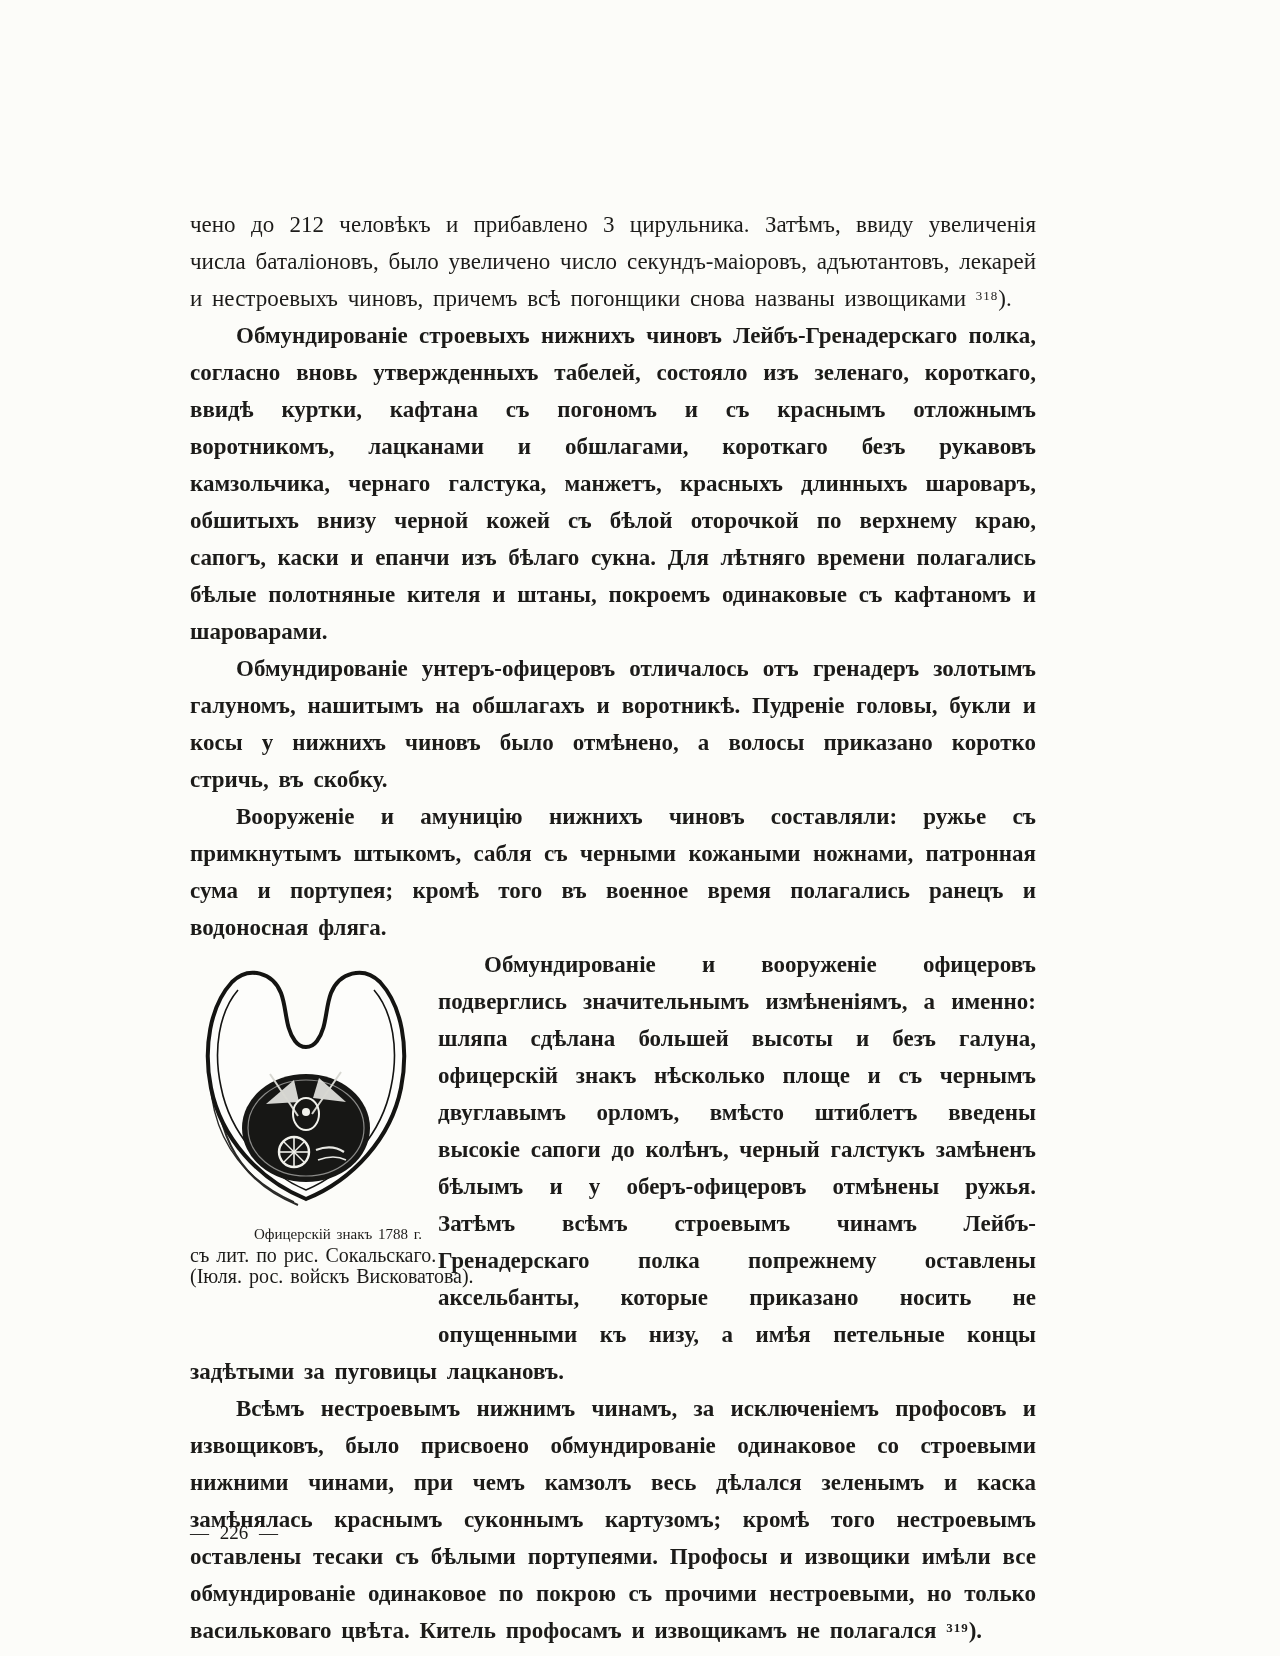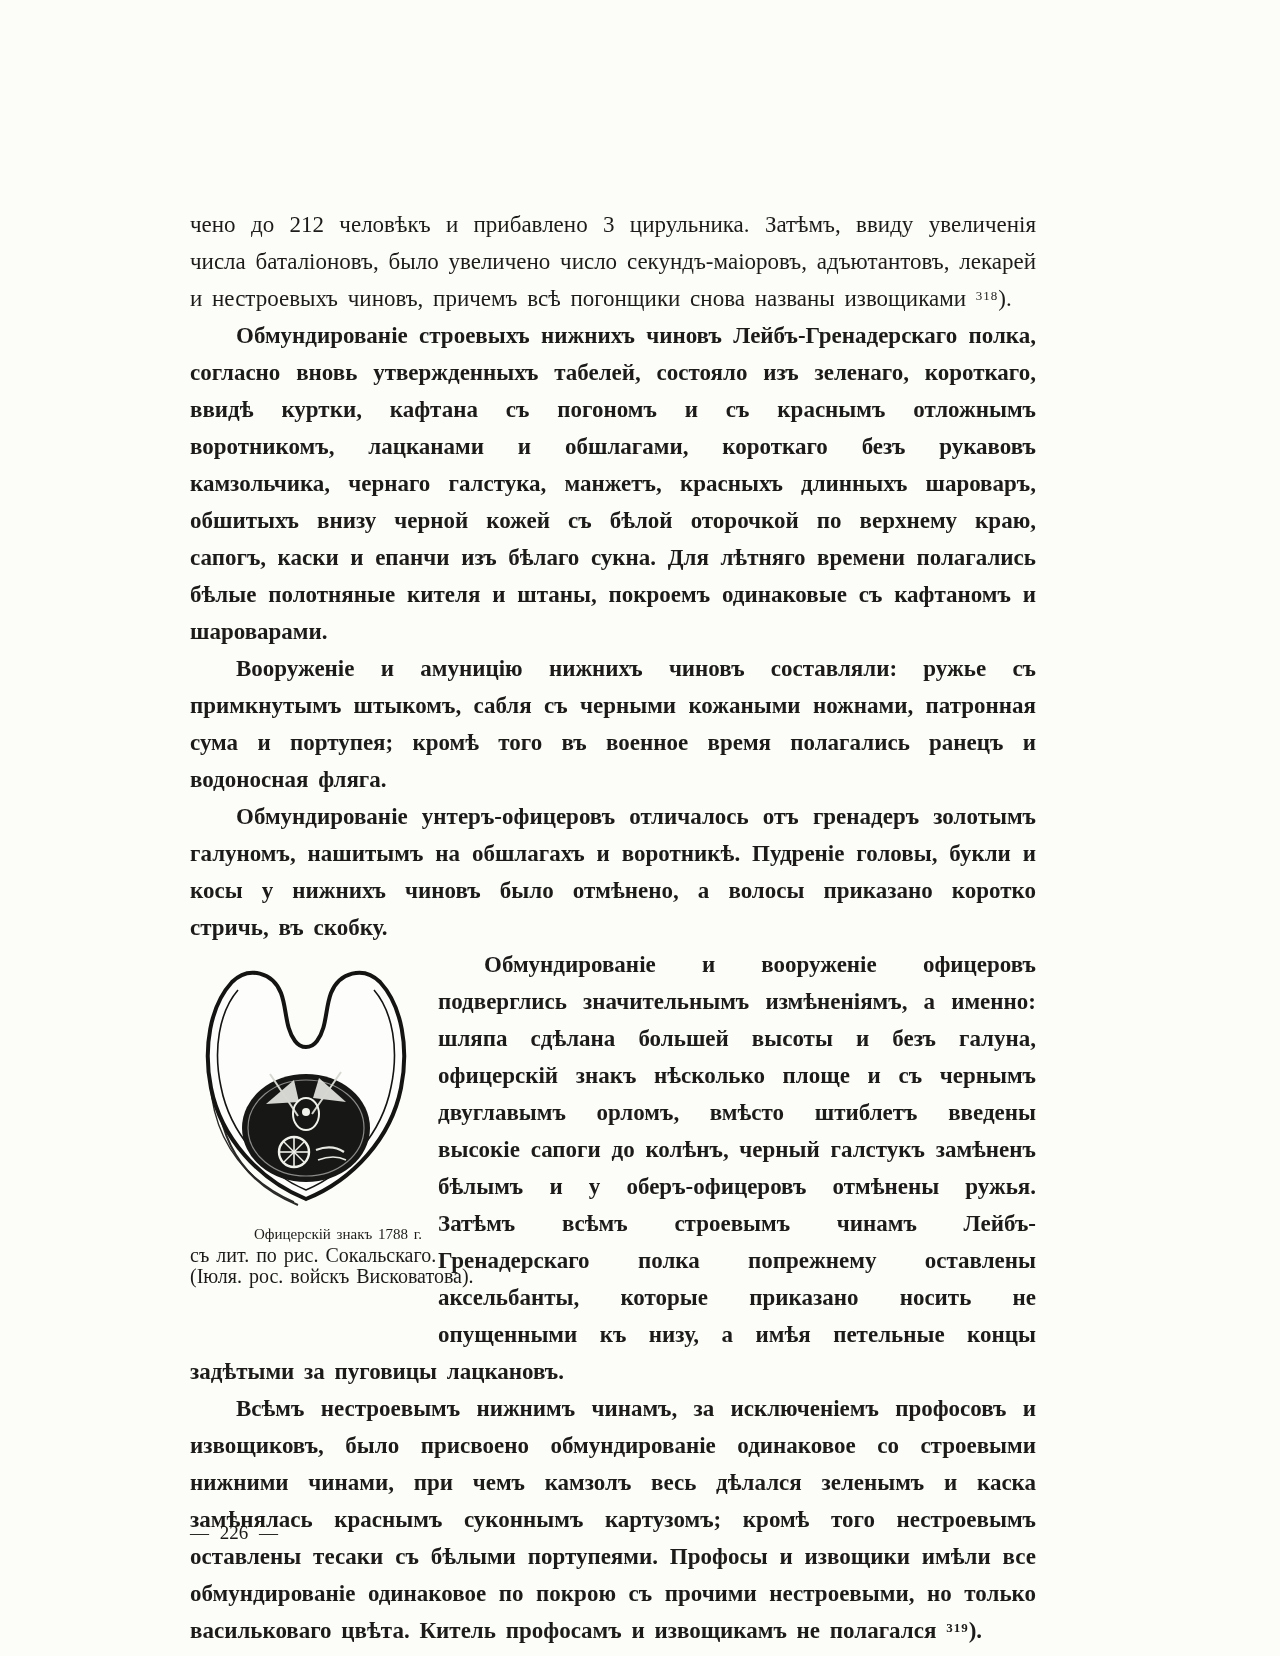--- a/index.html
+++ b/index.html
@@ -63,23 +63,23 @@
 </head>
 <body>
 
 <div class="page">
   <div class="text-column">
 
     <p class="body-par"><span>чено до 212 человѣкъ и прибавлено 3 цирульника. Затѣмъ, ввиду увеличенія числа баталіоновъ, было увеличено число секундъ-маіоровъ, адъютантовъ, лекарей и нестроевыхъ чиновъ, причемъ всѣ погонщики снова названы извощиками </span><sup class="ref">318</sup><span>).</span></p>
 
     <p class="body-par indent">Обмундированіе строевыхъ нижнихъ чиновъ Лейбъ-Гренадерскаго полка, согласно вновь утвержденныхъ табелей, состояло изъ зеленаго, короткаго, ввидѣ куртки, кафтана съ погономъ и съ краснымъ отложнымъ воротникомъ, лацканами и обшлагами, короткаго безъ рукавовъ камзольчика, чернаго галстука, манжетъ, красныхъ длинныхъ шароваръ, обшитыхъ внизу черной кожей съ бѣлой оторочкой по верхнему краю, сапогъ, каски и епанчи изъ бѣлаго сукна. Для лѣтняго времени полагались бѣлые полотняные кителя и штаны, покроемъ одинаковые съ кафтаномъ и шароварами.</p>
 
+    <p class="body-par indent">Обмундированіе унтеръ-офицеровъ отличалось отъ гренадеръ золотымъ галуномъ, нашитымъ на обшлагахъ и воротникѣ. Пудреніе головы, букли и косы у нижнихъ чиновъ было отмѣнено, а волосы приказано коротко стричь, въ скобку.</p>
+
     <p class="body-par indent">Вооруженіе и амуницію нижнихъ чиновъ составляли: ружье съ примкнутымъ штыкомъ, сабля съ черными кожаными ножнами, патронная сума и портупея; кромѣ того въ военное время полагались ранецъ и водоносная фляга.</p>
-
-    <p class="body-par indent">Обмундированіе унтеръ-офицеровъ отличалось отъ гренадеръ золотымъ галуномъ, нашитымъ на обшлагахъ и воротникѣ. Пудреніе головы, букли и косы у нижнихъ чиновъ было отмѣнено, а волосы приказано коротко стричь, въ скобку.</p>
 
     <div class="figure">
       <svg width="216" height="258" viewBox="0 0 216 258" aria-hidden="true">
 
         <path d="M 20 150 Q 30 225 100 253" fill="none" stroke="#2a2a28" stroke-width="2"></path>
         <path d="M 12 130 Q 18 215 96 250" fill="none" stroke="#2a2a28" stroke-width="1.4"></path>
 
         <path d="M 34 30
                  C 12 54, 5 96, 13 136
                  C 23 186, 61 228, 108 247

